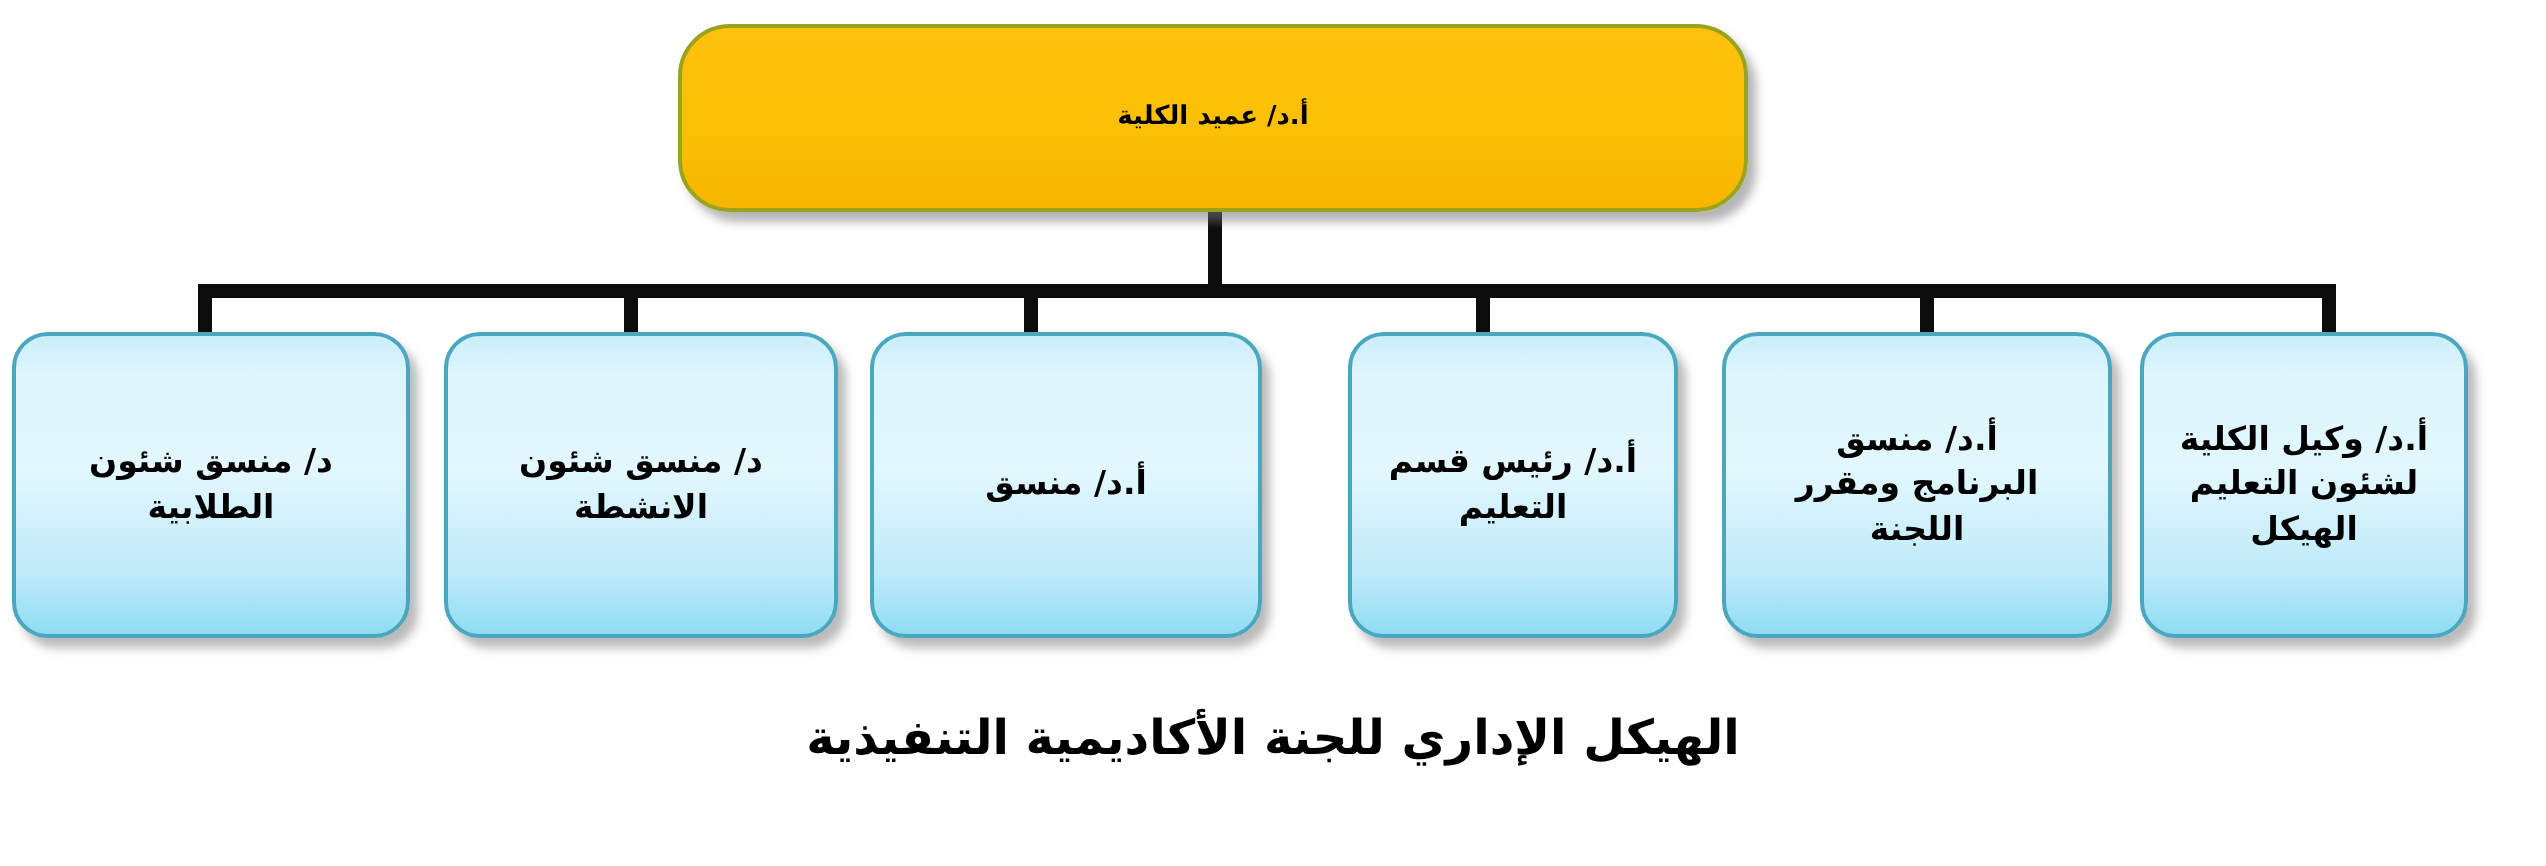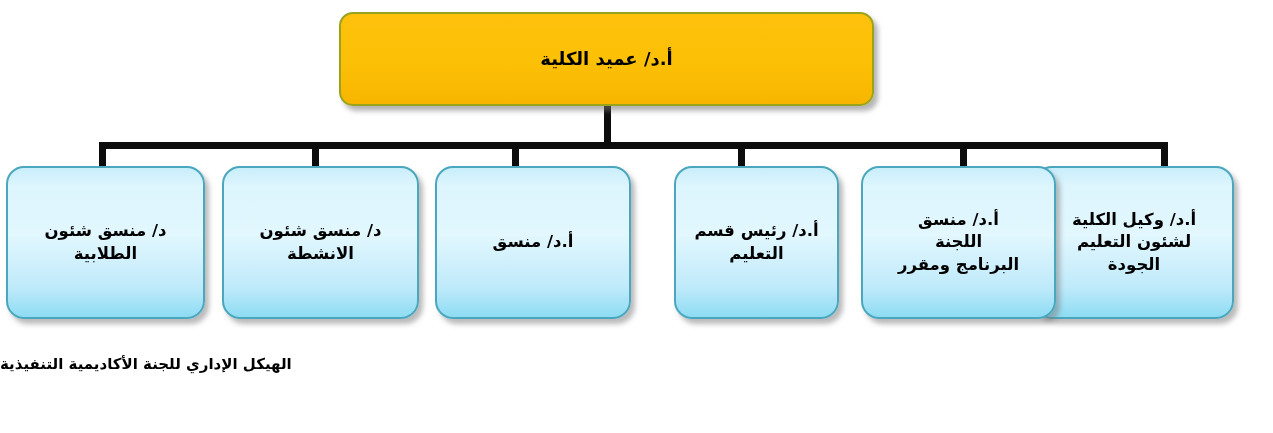--- a/index.html
+++ b/index.html
@@ -55,25 +55,25 @@
     line-height: 1.28;
     direction: rtl;
     unicode-bidi: isolate;
   }
 
   .node-root {
     left: 339px;
     top: 12px;
     width: 535px;
     height: 94px;
-    border-radius: 14px;
+    border-radius: 26px;
     border: 2px solid #9aa31e;
     background: linear-gradient(to bottom, #FFC10C 0%, #FCC006 55%, #F7B500 100%);
     box-shadow: 4px 5px 5px rgba(120,120,120,0.55);
-    font-size: 18px;
+    font-size: 13px;
     padding: 4px 32px;
   }
   .node-root .node-text {
     display: block;
     width: 100%;
   }
   .node-root .line1 { display: block; }
   .node-root .line2 { display: block; }
 
   
@@ -90,35 +90,35 @@
                 #8edcf3 100%);
     box-shadow: 4px 5px 5px rgba(120,120,120,0.5);
     font-size: 16.5px;
     padding: 6px 10px;
     line-height: 1.35;
   }
   .node-child .node-text { display: block; width: 100%; }
   .node-child .ln { display: block; }
 
   
-  .c0 { left: 1034px; width: 200px; }
+  .c0 { left: 1070px; width: 164px; }
   .c1 { left: 861px;  width: 195px; }
   .c2 { left: 674px;  width: 165px; }
   .c3 { left: 435px;  width: 196px; }
   .c4 { left: 222px;  width: 197px; }
   .c5 { left: 6px;    width: 199px; }
 
   
   .caption {
     position: absolute;
     left: 0;
     right: 0;
     top: 355px;
-    text-align: left;
-    font-size: 15px;
+    text-align: center;
+    font-size: 24px;
     font-weight: bold;
     color: #000000;
     direction: rtl;
     unicode-bidi: isolate;
   }
 </style>
 </head>
 <body>
 
 <div id="chart-root">
@@ -140,29 +140,29 @@
   <div class="node node-root">
     <span class="node-text">
       <span class="line1">أ.د/ عميد الكلية</span>
     </span>
   </div>
 
   <div class="node node-child c0">
     <span class="node-text">
       <span class="ln">أ.د/ وكيل الكلية</span>
       <span class="ln">لشئون التعليم</span>
-      <span class="ln">الجودة</span>
+      <span class="ln">الهيكل</span>
     </span>
   </div>
 
   <div class="node node-child c1">
     <span class="node-text">
       <span class="ln">أ.د/ منسق</span>
+      <span class="ln">البرنامج ومقرر</span>
       <span class="ln">اللجنة</span>
-      <span class="ln">البرنامج ومقرر</span>
     </span>
   </div>
 
   <div class="node node-child c2">
     <span class="node-text">
       <span class="ln">أ.د/ رئيس قسم</span>
       <span class="ln">التعليم</span>
     </span>
   </div>
 

